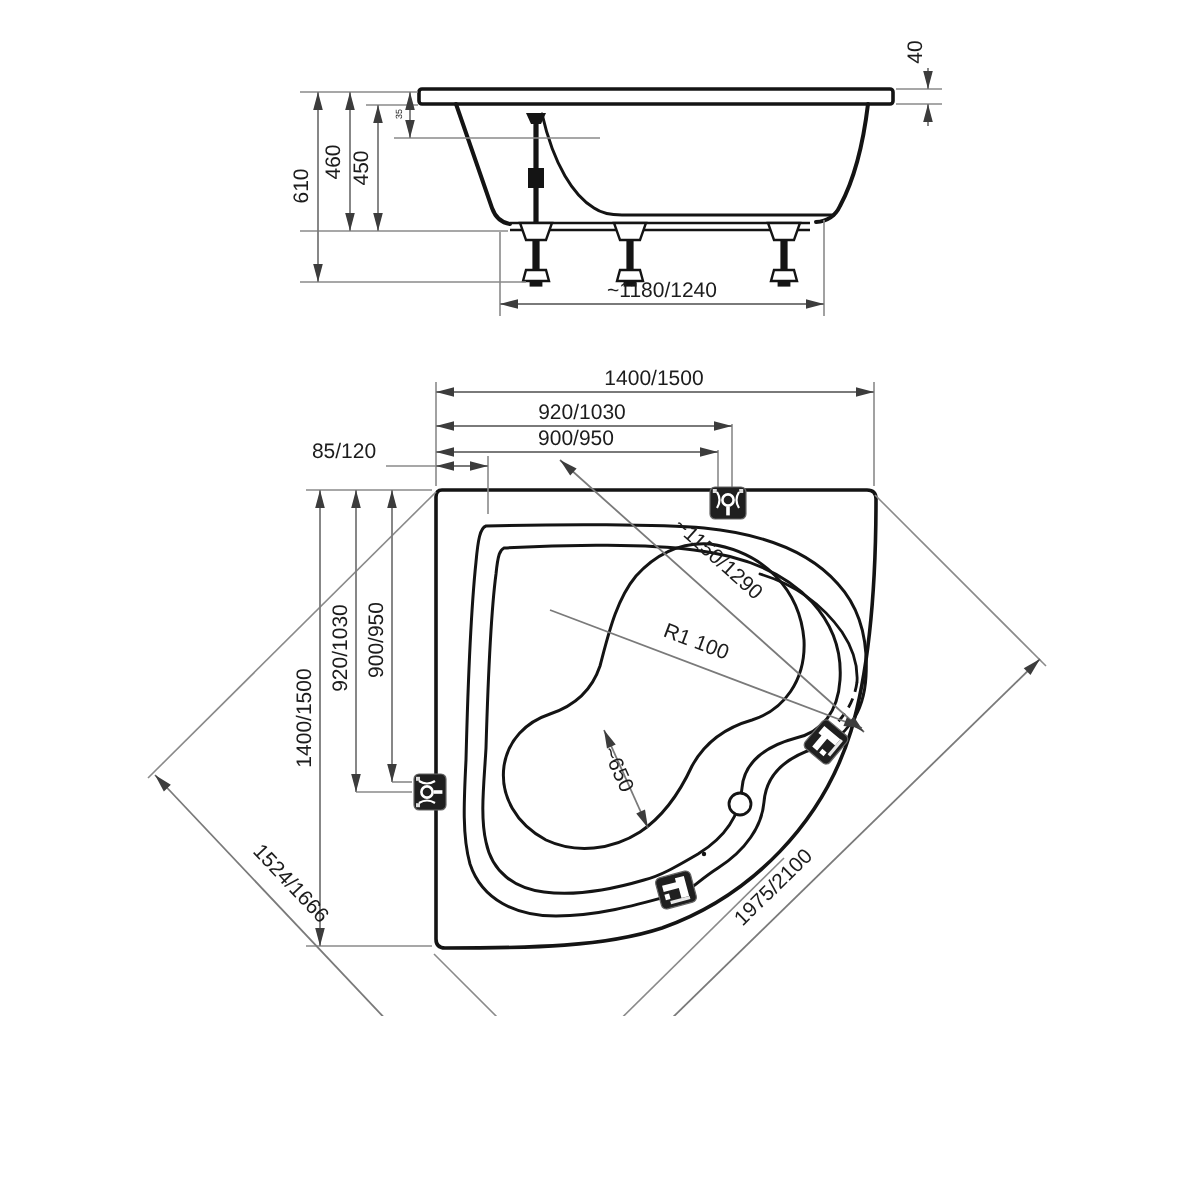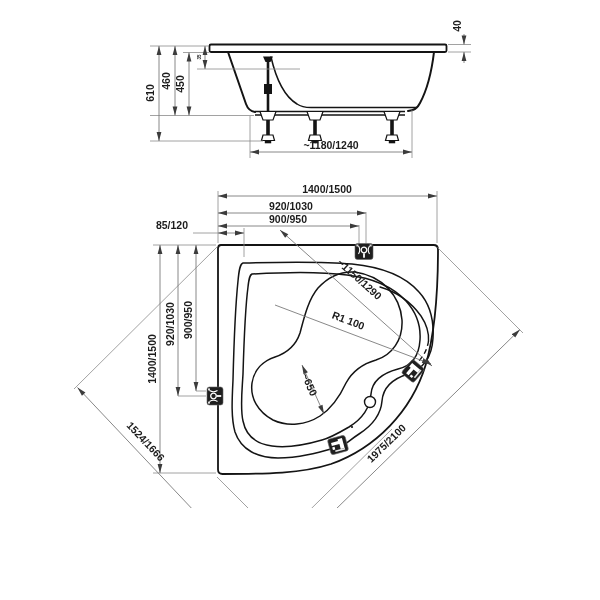--- a/index.html
+++ b/index.html
@@ -1,16 +1,16 @@
 <!DOCTYPE html>
 <html><head>
 <meta charset="utf-8">
 <style>
   html,body{margin:0;padding:0;background:#fff;}
-  #stage{width:600px;height:508px;background:#fff;position:relative;overflow:hidden;font-weight:bold;}
+  #stage{width:600px;height:508px;background:#fff;position:relative;overflow:hidden;}
   .dtxt{font-family:"Liberation Sans",sans-serif;font-size:10.5px;fill:#1c1c1c;}
   .tiny{font-size:4.5px;}
   .outline{stroke:#141414;stroke-width:2;fill:none;stroke-linecap:round;}
   .outlinef{stroke:#141414;stroke-width:1.8;fill:#ffffff;}
   .cont{stroke:#141414;stroke-width:1.5;fill:none;stroke-linecap:round;}
   .cont14{stroke:#141414;stroke-width:1.4;fill:none;stroke-linecap:round;}
   .dashseg{stroke:#141414;stroke-width:1.4;fill:none;stroke-dasharray:5 3.5;}
   .ext{stroke:#8a8a8a;stroke-width:0.8;fill:none;}
   .dim2{stroke:#7a7a7a;stroke-width:0.9;fill:none;marker-start:url(#arr);marker-end:url(#arr);}
   .dim1{stroke:#7a7a7a;stroke-width:0.9;fill:none;marker-end:url(#arr);}

